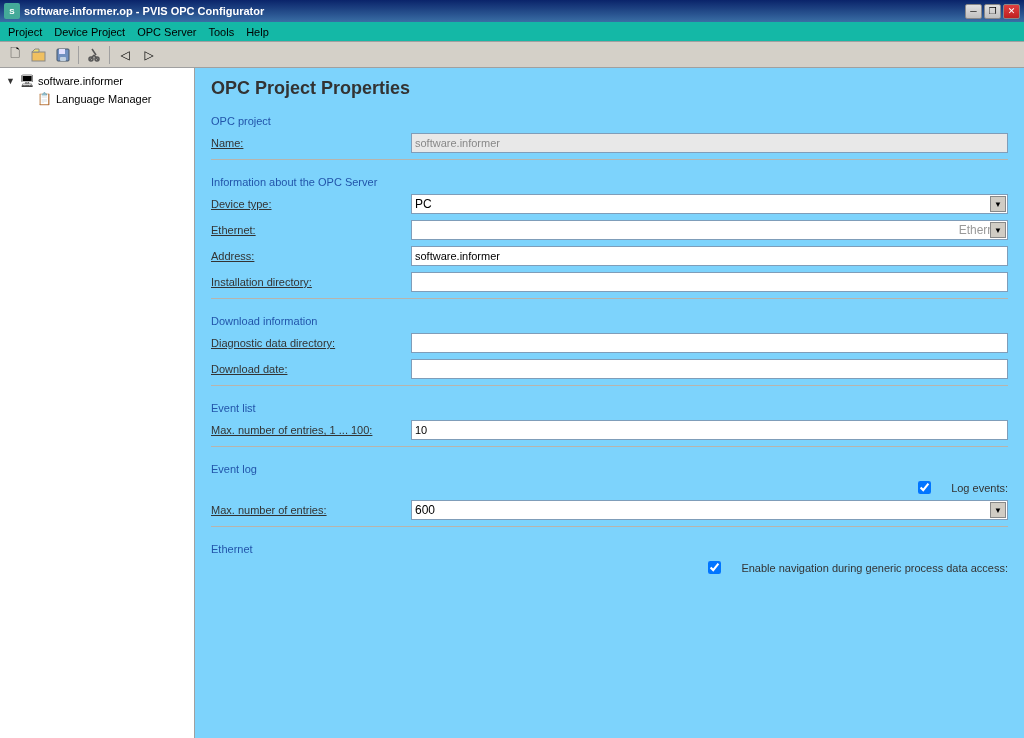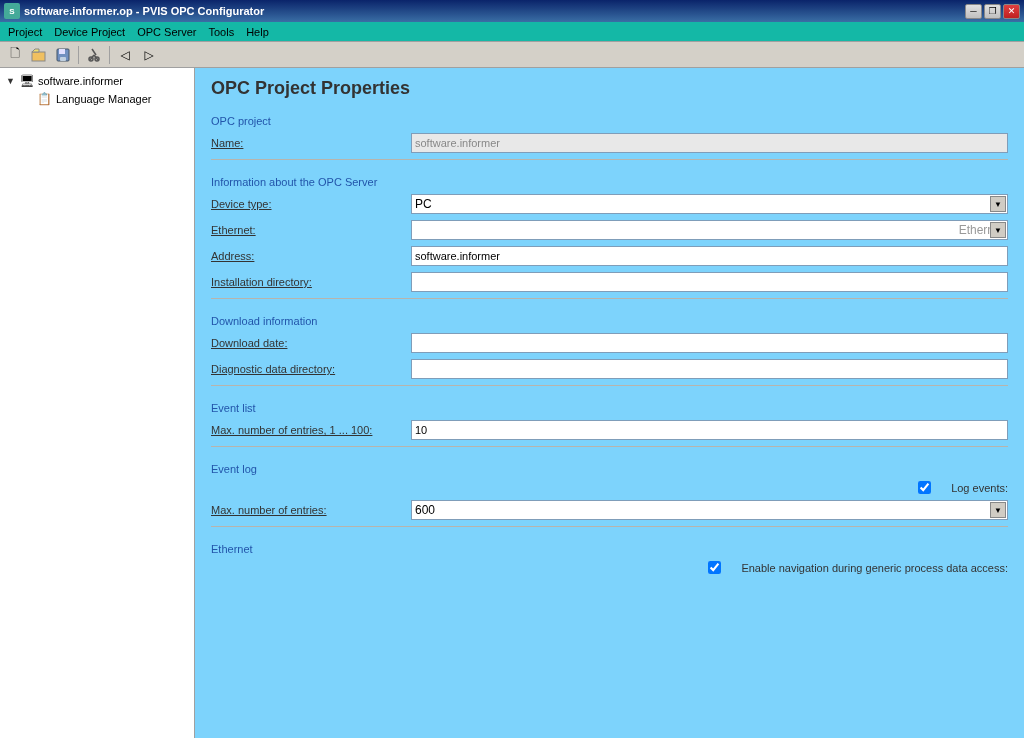--- a/index.html
+++ b/index.html
@@ -316,28 +316,28 @@
       <div class="form-field">
         <input type="text" style="">
       </div>
     </div>
 
     <hr class="section-divider">
 
     <div class="section-header">Download information</div>
 
     <div class="form-row">
+      <div class="form-label">Diagnostic data directory:</div>
+      <div class="form-field">
+        <input type="text" style="">
+      </div>
+    </div>
+
+    <div class="form-row">
       <div class="form-label">Download date:</div>
-      <div class="form-field">
-        <input type="text" style="">
-      </div>
-    </div>
-
-    <div class="form-row">
-      <div class="form-label">Diagnostic data directory:</div>
       <div class="form-field">
         <input type="text" style="">
       </div>
     </div>
 
     <hr class="section-divider">
 
     <div class="section-header">Event list</div>
 
     <div class="form-row">

